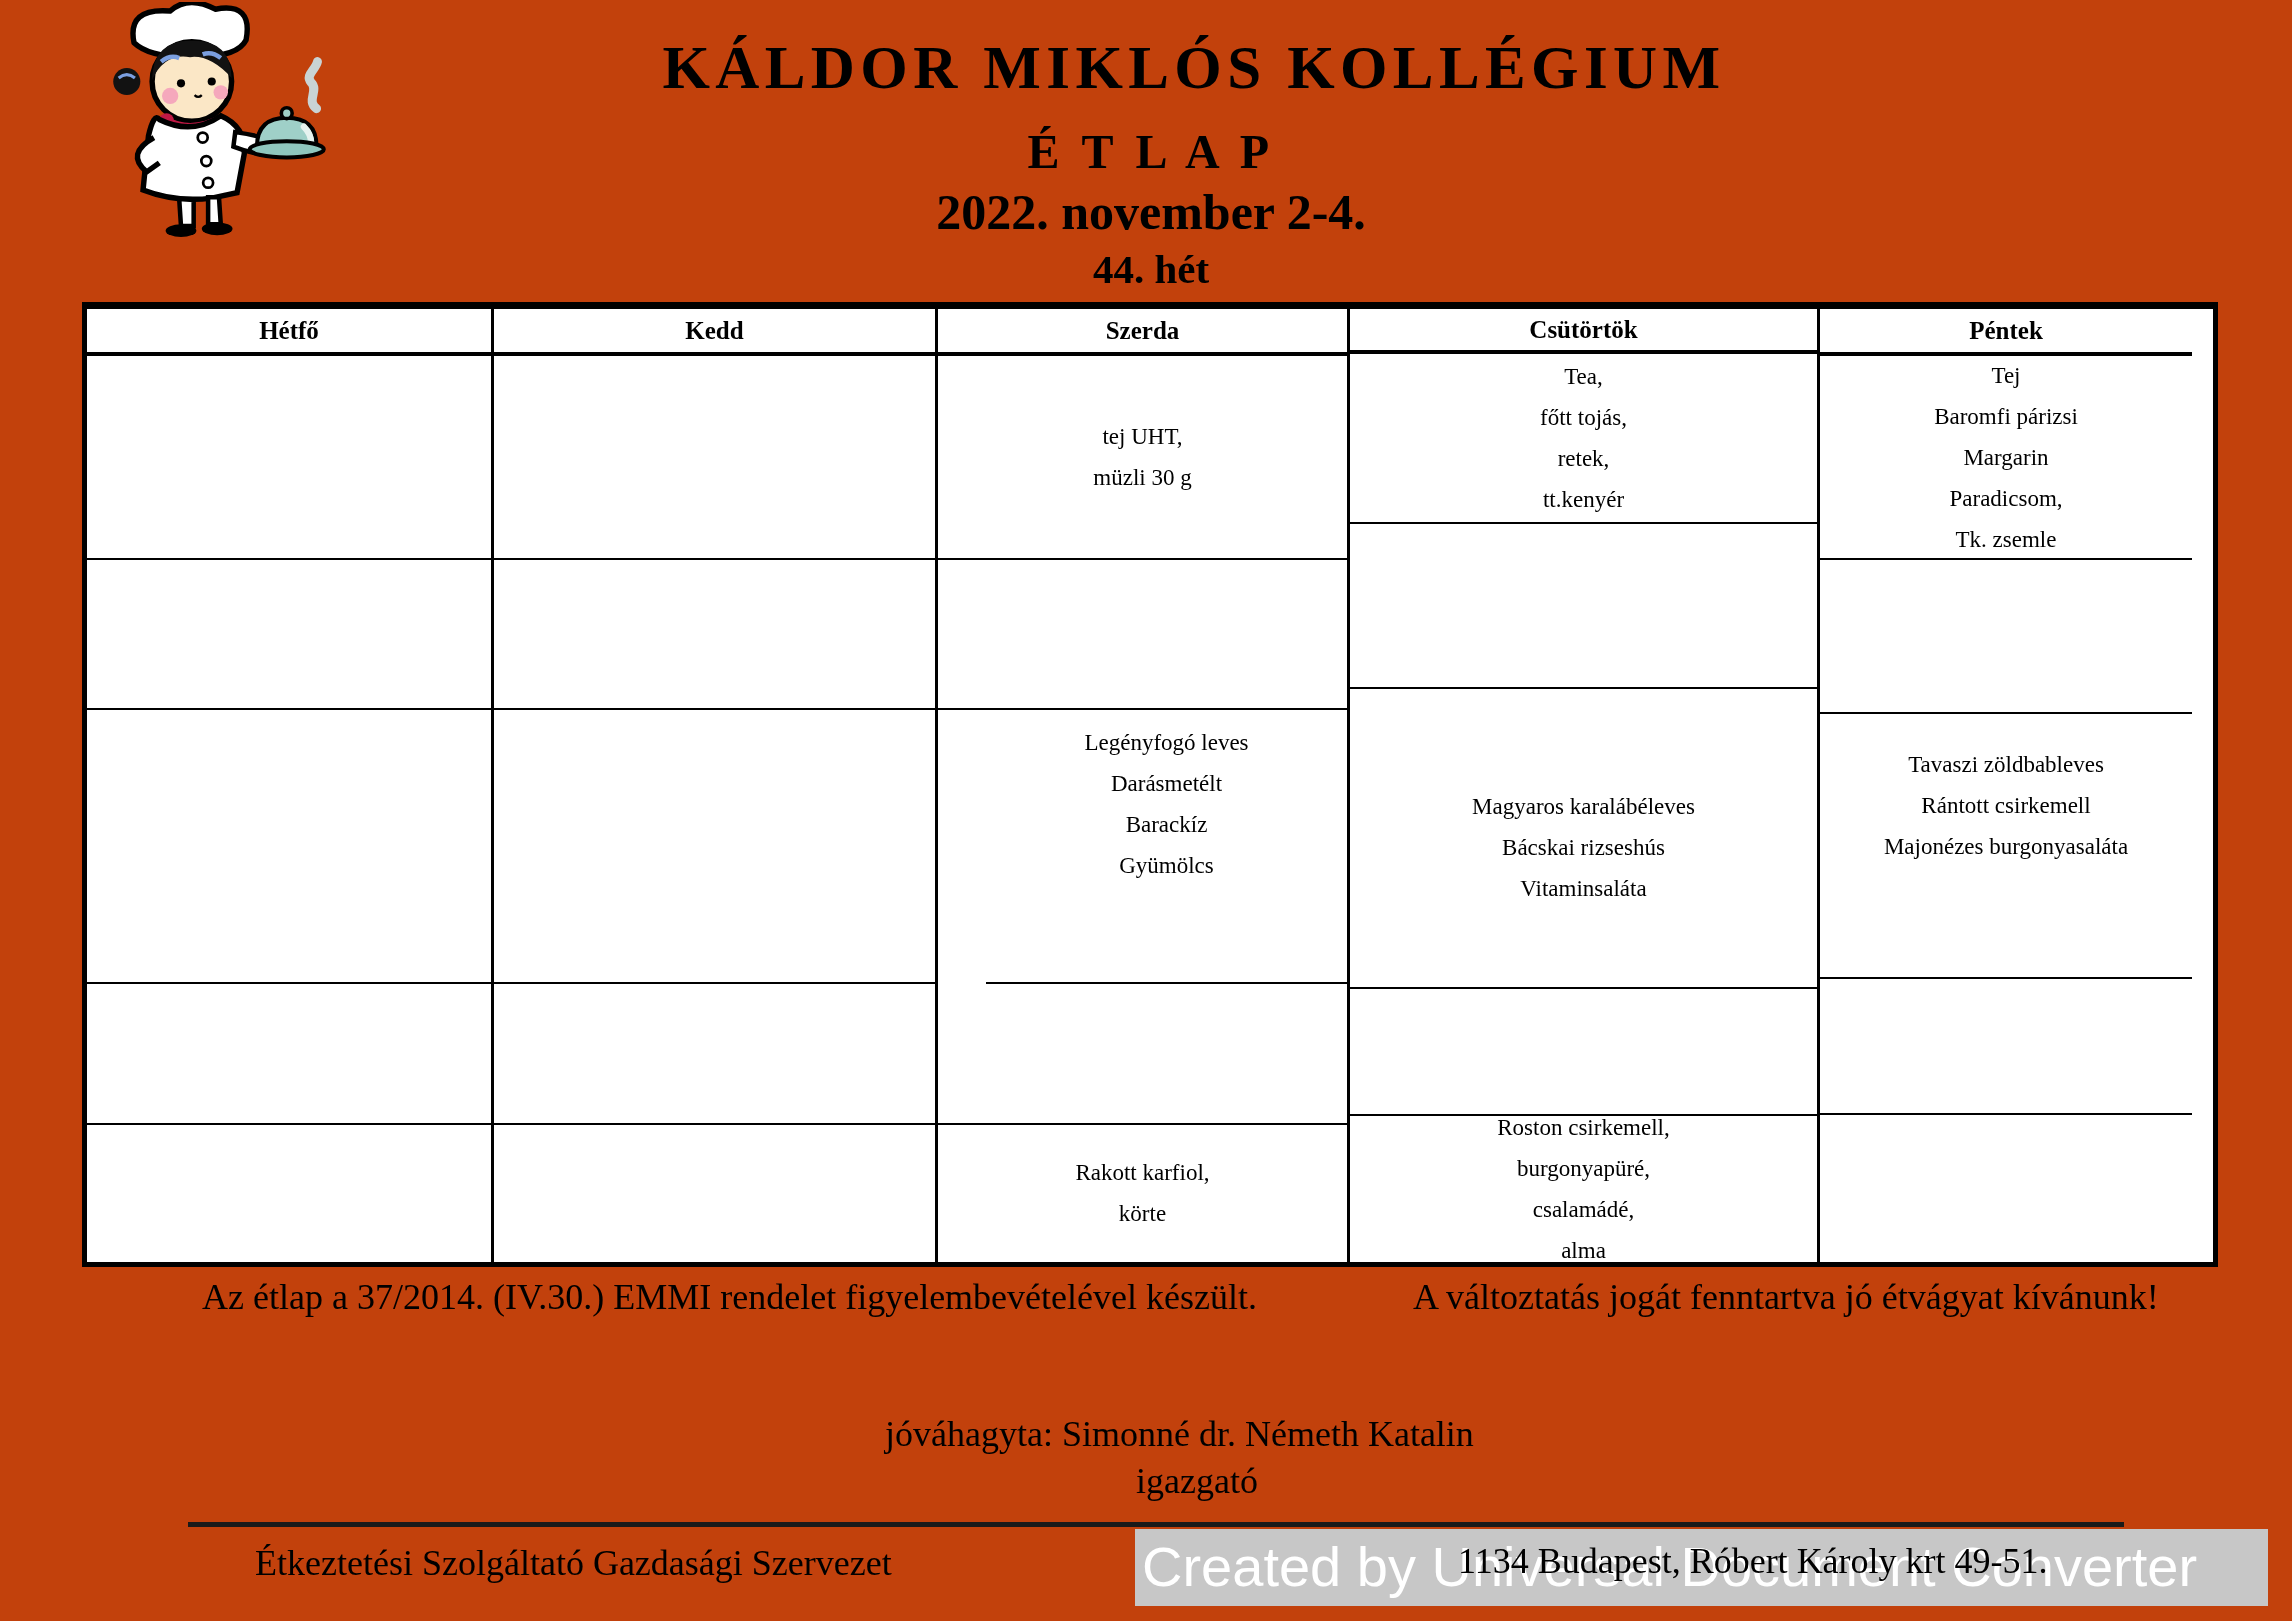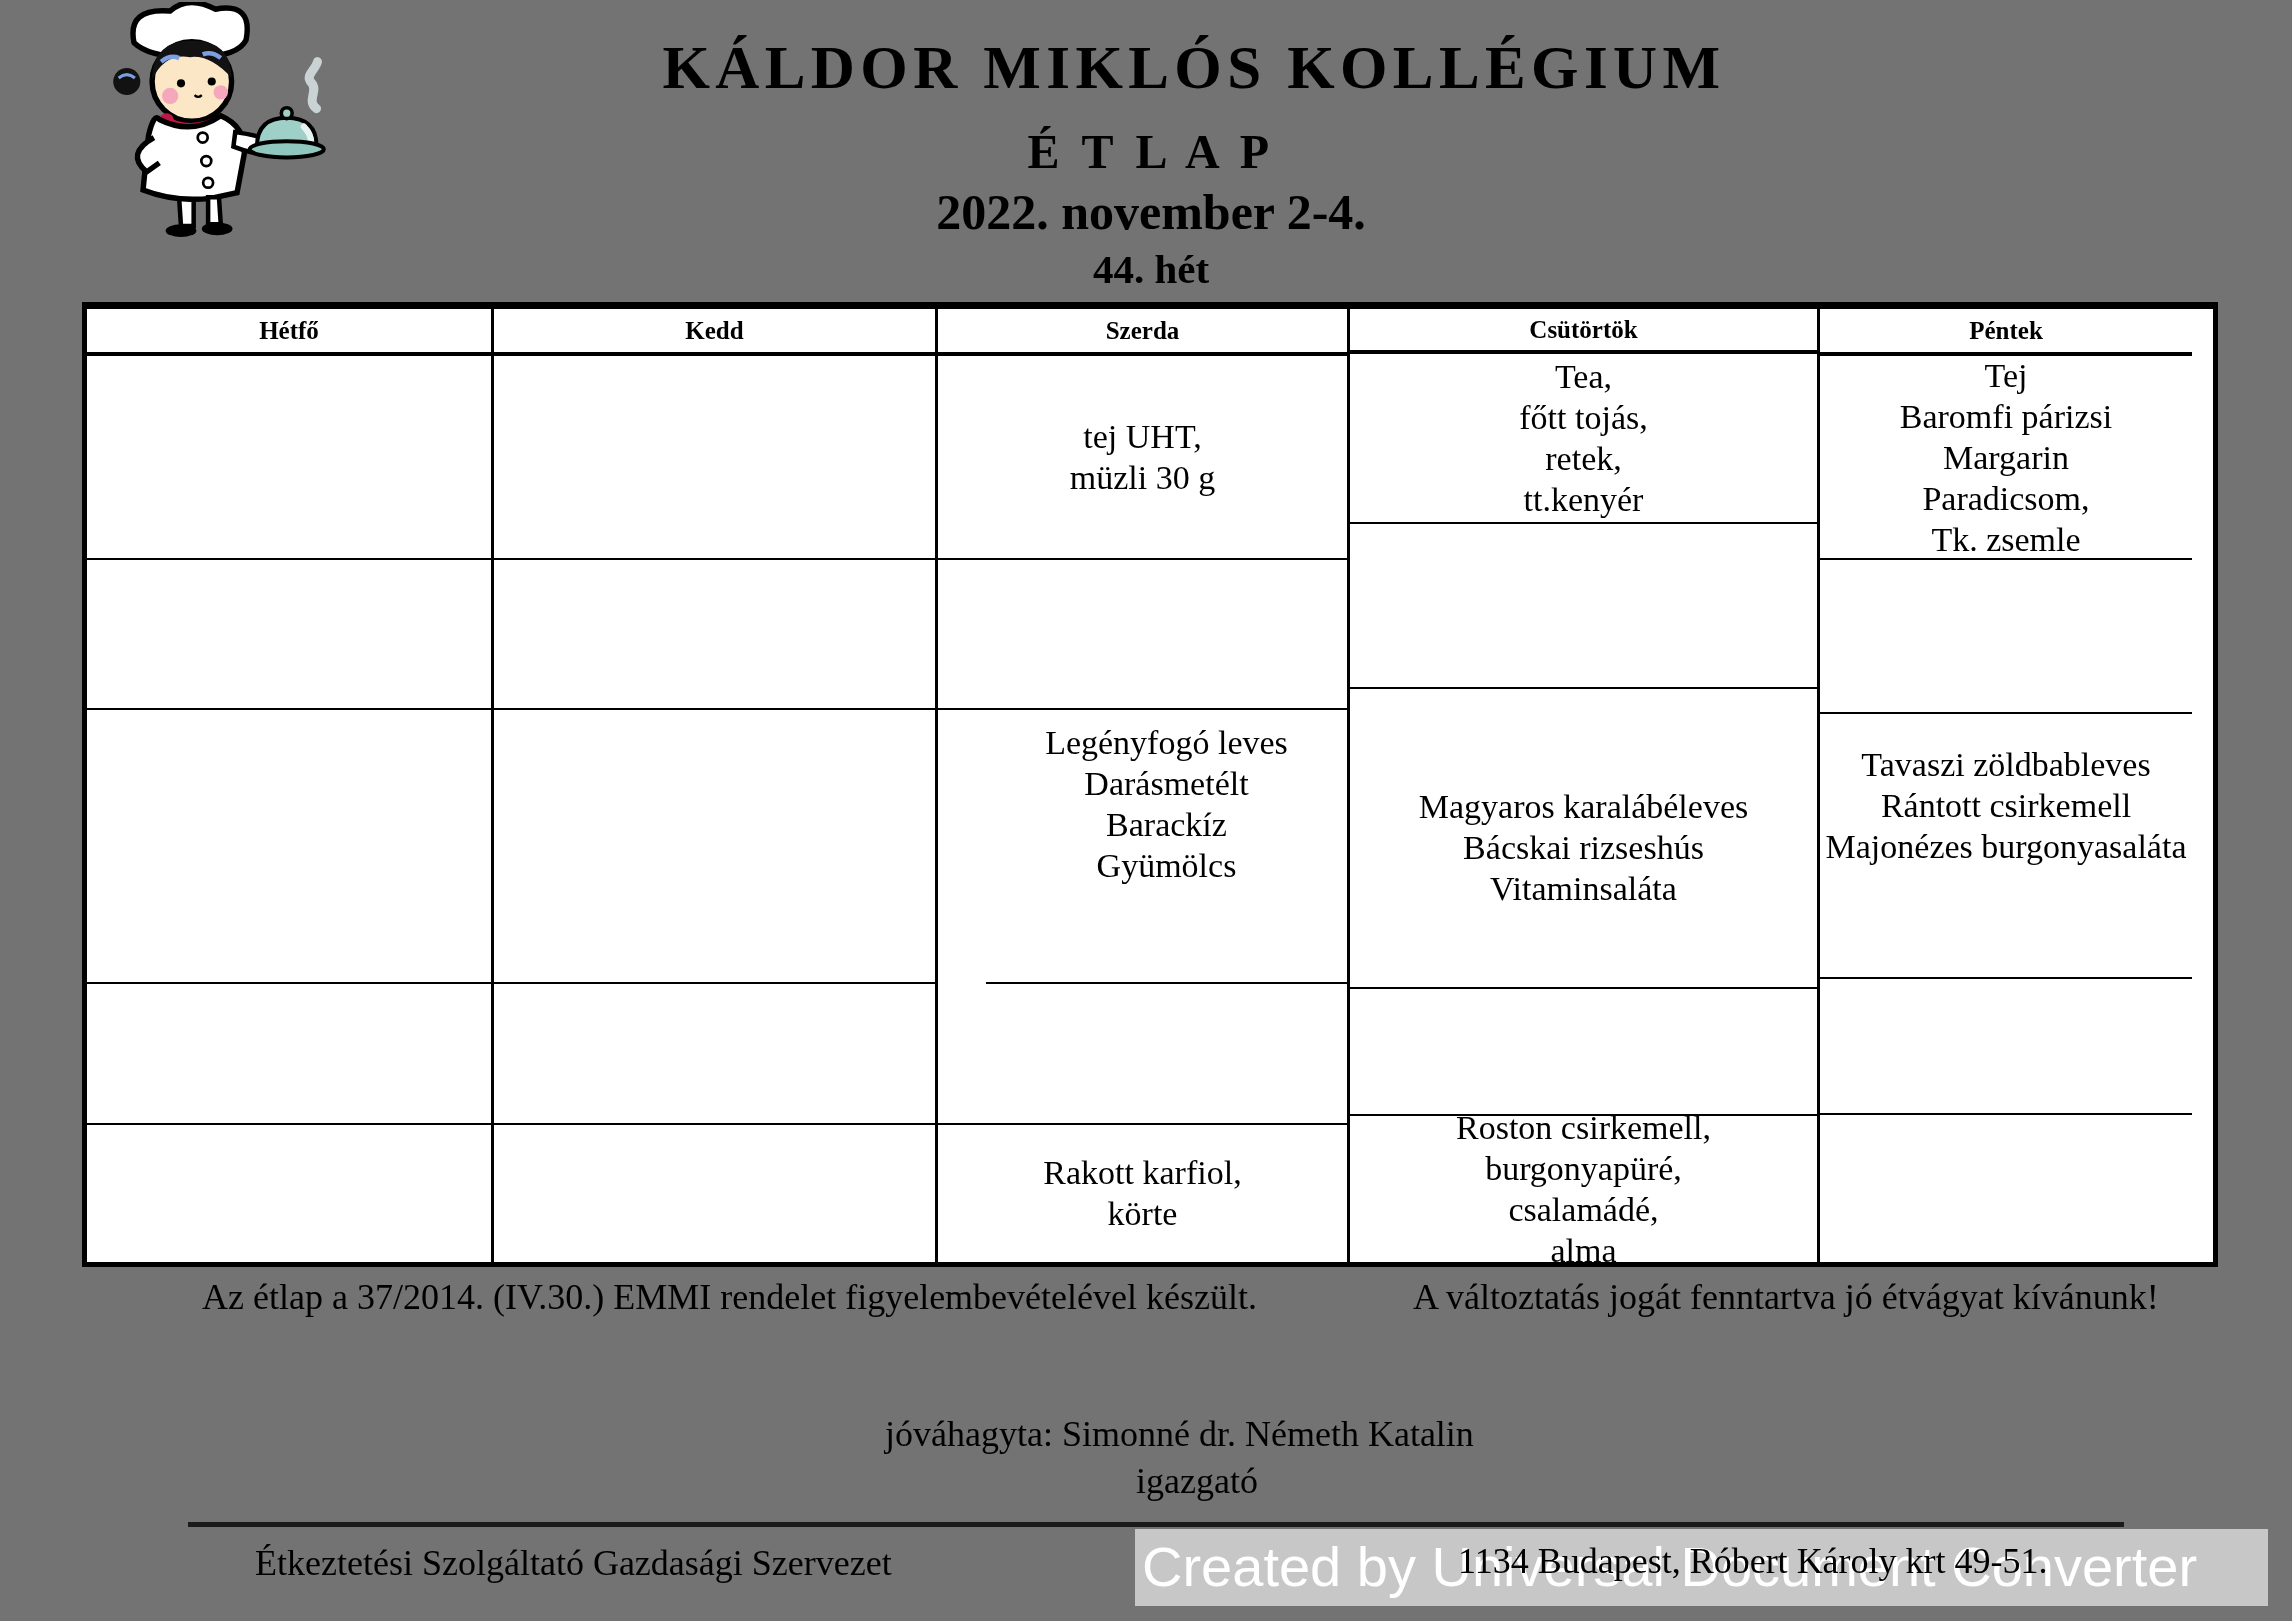--- a/index.html
+++ b/index.html
@@ -1,17 +1,17 @@
 <!DOCTYPE html>
 <html style="font-size:14.3px"><head>
 <meta charset="utf-8">
 <style>
   html,body{margin:0;padding:0;background:#888;}
   .page{
-    position:relative;width:2293px;height:1621px;background:#737373;
+    position:relative;width:2293px;height:1621px;background:#c2410c;
     font-family:"Liberation Serif","DejaVu Serif",serif;color:#000;overflow:hidden;
   }
   
   .logo{position:absolute;left:100px;top:1.8px;width:256px;height:244px;}
   .title-wrap-1{position:absolute;left:95px;top:34px;width:2198px;text-align:center;}
   .title-school{font-size:61px;font-weight:bold;letter-spacing:5.4px;line-height:1.1;}
   .title-wrap-2{position:absolute;left:0;top:124px;width:2302px;text-align:center;}
   .title-etlap{font-size:48px;font-weight:bold;letter-spacing:5.4px;}
   .title-wrap-3{position:absolute;left:0;top:183px;width:2302px;text-align:center;}
   .title-date{font-size:50px;font-weight:bold;}
@@ -22,21 +22,21 @@
     position:absolute;left:82px;top:302px;width:2136px;height:965px;
     border:5.4px solid #000;border-top-width:7.2px;box-sizing:border-box;
     display:flex;background:#fff;
   }
   .day{box-sizing:border-box;border-right:3.6px solid #000;display:flex;flex-direction:column;}
   .day:last-child{border-right:none;}
   .day-0{width:407px}.day-1{width:444px}.day-2{width:412px}.day-3{width:470px}.day-4{width:372px}
   .cell{
     box-sizing:border-box;border-bottom:2.7px solid #000;
     display:flex;align-items:center;justify-content:center;text-align:center;
-    font-size:34px;line-height:41px;white-space:pre-line;padding:0 5.4px;overflow:visible;
+    font-size:23px;line-height:41px;white-space:pre-line;padding:0 5.4px;overflow:visible;
   }
   .cell:last-child{border-bottom:none;}
   .hdr{font-weight:bold;font-size:25px;border-bottom-width:4.5px;}
   
   .gA .hdr{height:47px}.gA .r-breakfast{height:204px}.gA .r-snack{height:150px}
   .gA .r-lunch{height:274px}.gA .r-snack2{height:141px}.gA .r-dinner{height:136px}
   
   .gB .hdr{height:47px}.gB .r-breakfast{height:182px}.gB .r-snack{height:176px}
   .gB .r-lunch{height:265px}.gB .r-snack2{height:136px}.gB .r-dinner{height:146px}
   

